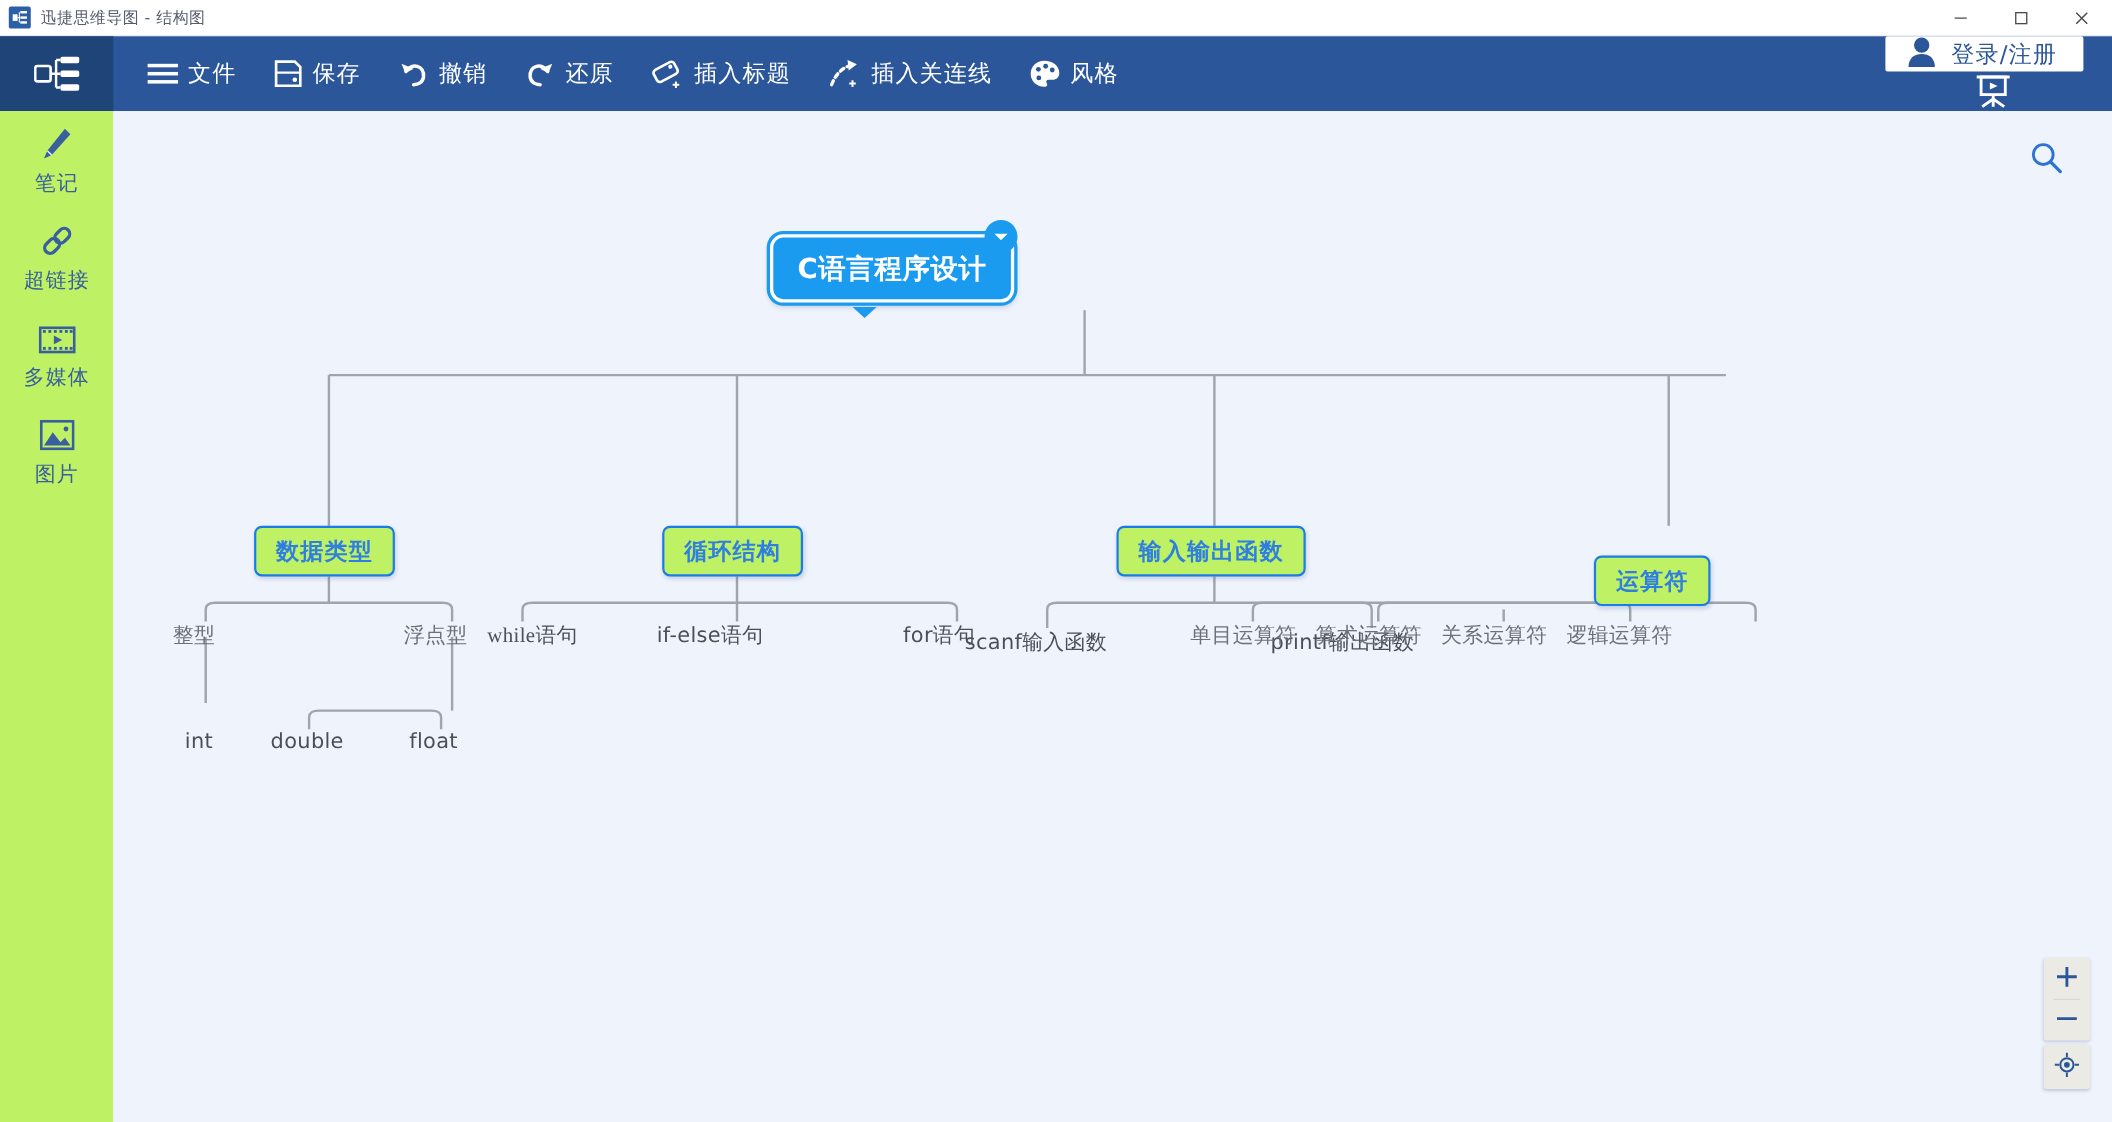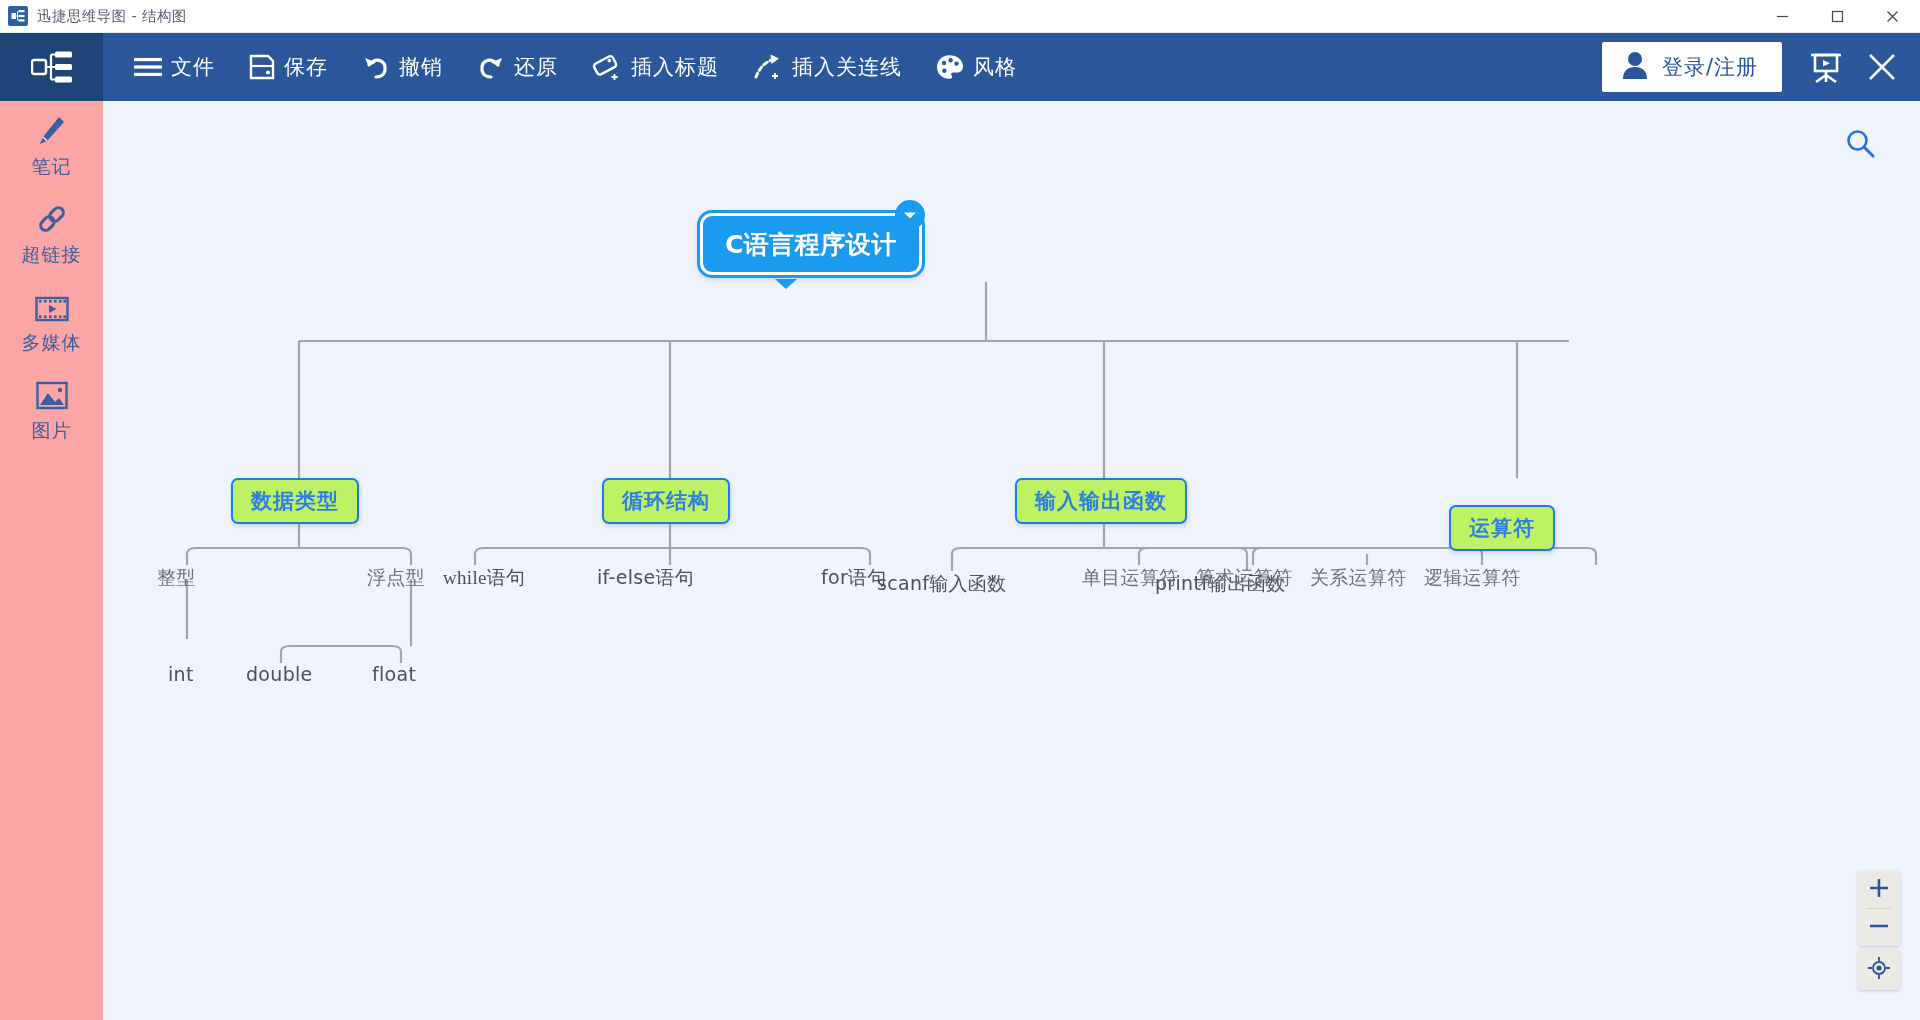--- a/index.html
+++ b/index.html
@@ -43,35 +43,35 @@
     display: flex; align-items: center; justify-content: center; flex: none;
   }
   .tb-items { display: flex; align-items: center; height: 68px; padding-left: 14px; }
   .tb-item {
     display: flex; align-items: center; height: 68px;
     padding: 0 17px; color: #ffffff; cursor: default;
   }
   .tb-item .ic { display: flex; align-items: center; justify-content: center; margin-right: 9px; }
   .tb-item .lbl { font-size: 21px; letter-spacing: 1px; white-space: nowrap; }
 
-  .tb-right { margin-left: auto; display: flex; align-items: center; height: 68px; padding-right: 10px; }
+  .tb-right { margin-left: auto; display: flex; align-items: center; height: 68px; padding-right: 10px; flex-direction: column; }
   .login-btn {
     background: #ffffff; height: 50px; border-radius: 2px;
     display: flex; align-items: center; padding: 0 24px 0 20px; margin-right: 16px;
   }
   .login-btn .lbl { font-size: 21px; color: #2b5699; margin-left: 14px; letter-spacing: 1px; }
   .tb-icon-btn {
     width: 56px; height: 68px; display: flex; align-items: center; justify-content: center;
     color: #fff;
   }
 
   
   .sidebar {
     position: absolute; top: 101px; left: 0; width: 103px; height: 919px;
-    background: #fca5a5;
+    background: #bef264;
   }
   .side-item {
     width: 103px; height: 88px; display: flex; flex-direction: column;
     align-items: center; justify-content: center; color: #3a5f9e;
   }
   .side-item .s-ic { height: 36px; display: flex; align-items: flex-end; justify-content: center; }
   .side-item .s-lbl { font-size: 19px; margin-top: 7px; letter-spacing: 1px; }
 
   
   .canvas {

